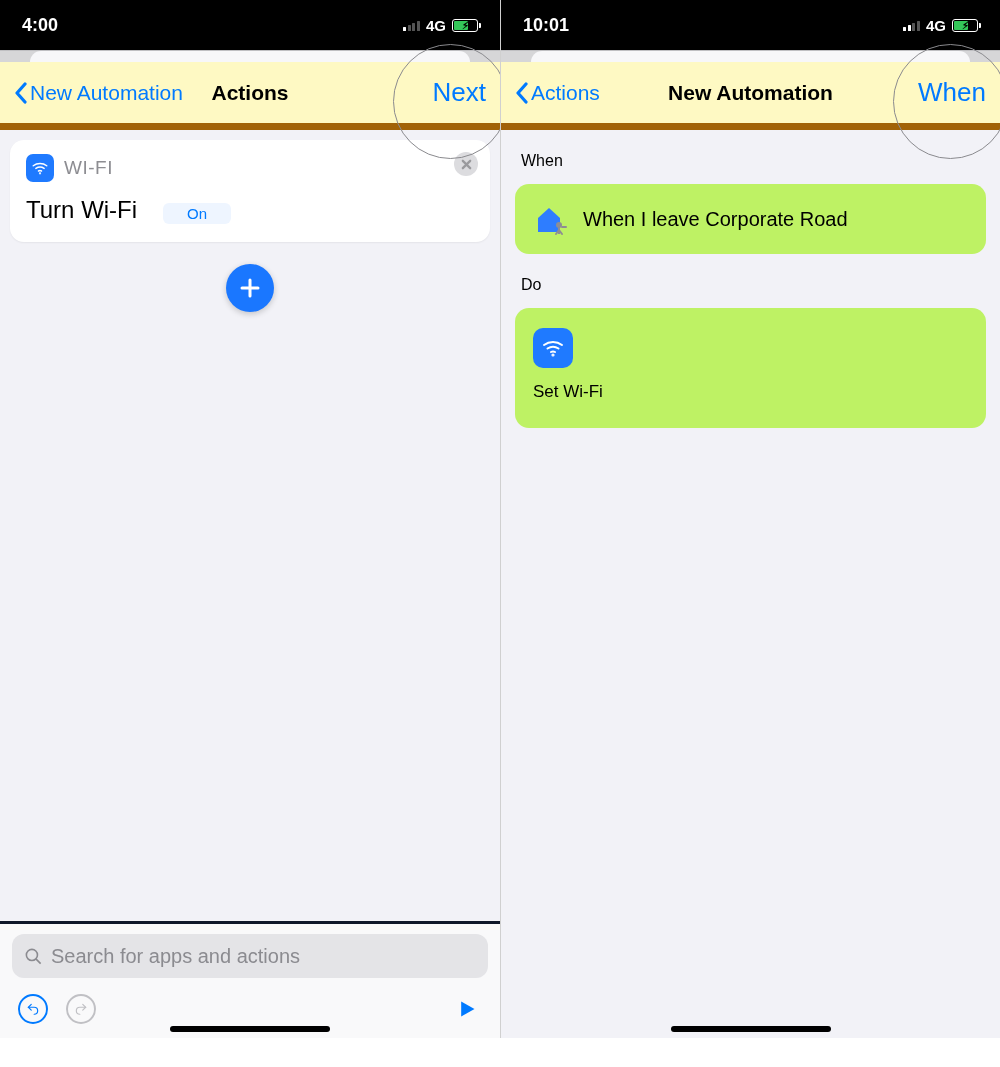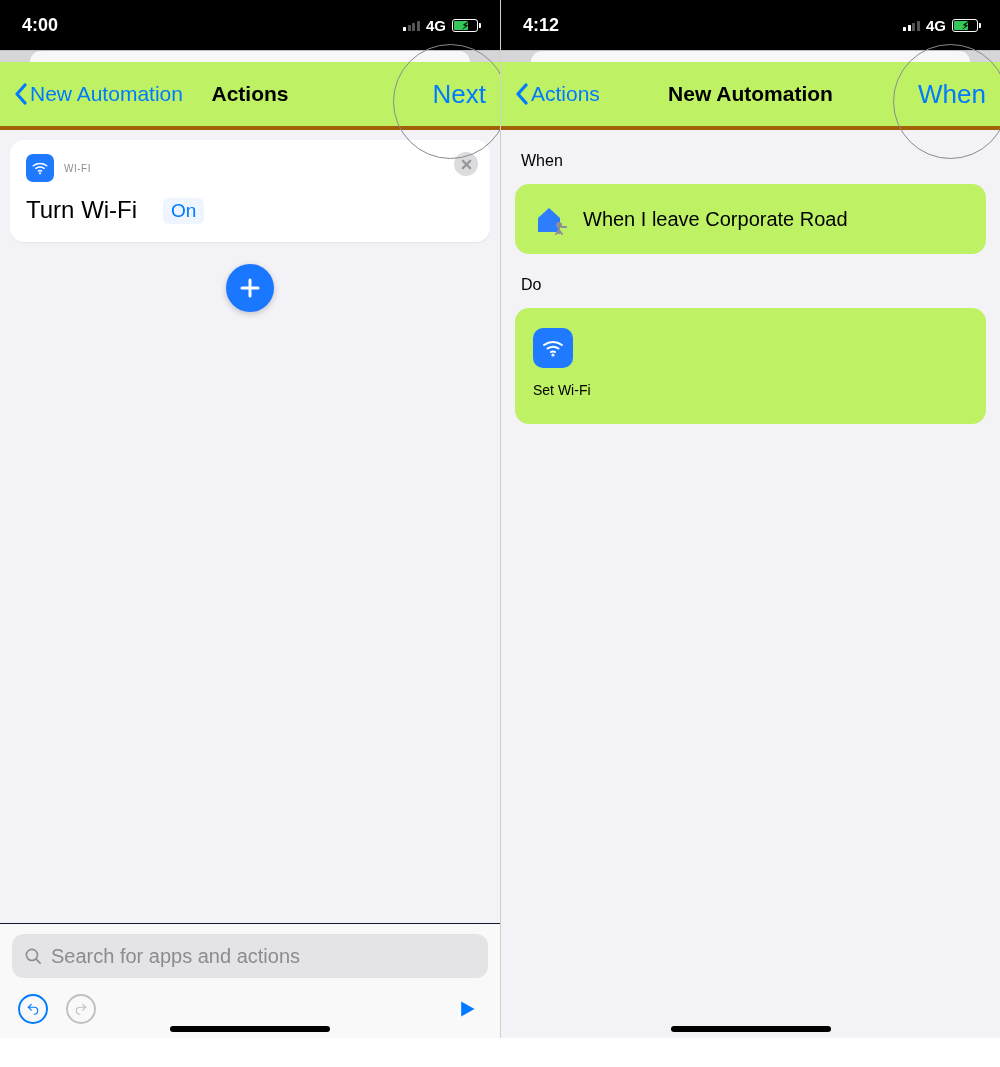--- a/index.html
+++ b/index.html
@@ -19,48 +19,48 @@
 .bat { width: 26px; height: 13px; border: 1.5px solid #fff; border-radius: 3px; position: relative; display: inline-block; }
 .bat::after { content: ""; position: absolute; right: -4px; top: 3px; width: 2px; height: 5px; background: #fff; border-radius: 0 1px 1px 0; }
 .bat-fill { position: absolute; left: 1px; top: 1px; bottom: 1px; width: 14px; background: #34c759; border-radius: 1px; }
 .bolt { position: absolute; left: 9px; top: 0; font-size: 10px; color: #000; line-height: 11px; }
 
 
 .tab-sliver { height: 12px; background: #d6d6d8; border-top: 1px solid #bfbfc2; }
 .tab-sliver::before { content: ""; display: block; margin: 0 auto; width: 88%; height: 100%; background: #f7f7f9; border-radius: 12px 12px 0 0; }
 
 
-.nav { height: 68px; background: #bef264; border-bottom: 4px solid #a16207; display: flex; align-items: center; justify-content: space-between; padding: 0 14px; position: relative; }
+.nav { height: 68px; background: #fef9c3; border-bottom: 7px solid #a16207; display: flex; align-items: center; justify-content: space-between; padding: 0 14px; position: relative; }
 .nav-back { color: #007aff; font-size: 21px; display: flex; align-items: center; gap: 2px; white-space: nowrap; }
 .nav-back svg { width: 14px; height: 22px; stroke: #007aff; stroke-width: 3.2; fill: none; stroke-linecap: round; stroke-linejoin: round; }
 .nav-title { position: absolute; left: 0; right: 0; text-align: center; font-weight: 600; font-size: 21px; color: #000; pointer-events: none; }
 .nav-action { color: #007aff; font-size: 26px; z-index: 2; }
 
 
 .circle { position: absolute; width: 115px; height: 115px; border: 1.5px solid #8a8a8e; border-radius: 50%; right: -8px; top: -18px; pointer-events: none; z-index: 1; }
 
 
 .content { flex: 1; padding: 10px; overflow: hidden; position: relative; }
 .action-card { background: #fff; border-radius: 14px; padding: 14px 16px 18px; position: relative; box-shadow: 0 1px 2px rgba(0,0,0,.06); }
 .card-head { display: flex; align-items: center; gap: 10px; margin-bottom: 14px; }
 .icon-box { width: 28px; height: 28px; border-radius: 7px; display: flex; align-items: center; justify-content: center; }
 .icon-box.blue { background: #1f7aff; }
 .icon-box svg { width: 18px; height: 18px; stroke: #fff; stroke-width: 2; fill: none; stroke-linecap: round; stroke-linejoin: round; }
-.card-cat { color: #8d8d92; font-size: 10px; letter-spacing: .5px; }
+.card-cat { color: #8d8d92; font-size: 19px; letter-spacing: .5px; }
 .card-close { position: absolute; right: 12px; top: 12px; width: 24px; height: 24px; border-radius: 12px; background: #dcdcdf; display: flex; align-items: center; justify-content: center; }
 .card-close svg { width: 11px; height: 11px; stroke: #9a9a9d; stroke-width: 2.5; stroke-linecap: round; }
 .card-body { font-size: 24px; display: flex; align-items: flex-end; gap: 26px; }
 .card-body .static { color: #000; }
-.card-body .param { color: #007aff; background: #eef5ff; padding: 2px 8px; border-radius: 6px; font-size: 19px; }
+.card-body .param { color: #007aff; background: #eef5ff; padding: 2px 24px; border-radius: 6px; font-size: 15px; }
 
 .add-btn { width: 48px; height: 48px; border-radius: 24px; background: #1a77ff; color: #fff; display: flex; align-items: center; justify-content: center; margin: 22px auto 0; box-shadow: 0 2px 6px rgba(0,0,0,.2); }
 .add-btn svg { width: 24px; height: 24px; stroke: #fff; stroke-width: 3; stroke-linecap: round; }
 
 
-.bottom { position: absolute; left: 0; right: 0; bottom: 0; background: #f9f9fa; border-top: 1px solid #0f172a; }
+.bottom { position: absolute; left: 0; right: 0; bottom: 0; background: #f9f9fa; border-top: 3px solid #0f172a; }
 .search-wrap { padding: 10px 12px; }
 .search { background: #e4e4e7; border-radius: 12px; height: 44px; display: flex; align-items: center; padding: 0 12px; gap: 8px; color: #8b8b90; font-size: 20px; }
 .search svg { width: 19px; height: 19px; stroke: #8b8b90; stroke-width: 2; fill: none; }
 .toolbar { display: flex; align-items: center; justify-content: space-between; padding: 6px 18px 14px; }
 .tbtn { width: 30px; height: 30px; display: flex; align-items: center; justify-content: center; }
 .tbtn.circle-btn { border-radius: 15px; border: 2px solid #007aff; }
 .tbtn.circle-btn.disabled { border-color: #c0c0c4; }
 .tbtn svg { width: 14px; height: 14px; }
 .tbtn.circle-btn svg { stroke: #007aff; stroke-width: 2; fill: none; stroke-linecap: round; }
 .tbtn.circle-btn.disabled svg { stroke: #c0c0c4; }
@@ -174,21 +174,21 @@
             <polygon points="5,3 21,12 5,21"></polygon>
           </svg>
       </span>
     </div>
     <div class="home-ind"></div>
   </div>
 </div>
 
 <div class="phone">
   <div class="status-bar">
-    <span>4:12</span>
+    <span>10:01</span>
     <span class="status-right">
       <span class="sig">
           <i class="on"></i>
           <i class="on"></i>
           <i></i>
           <i></i>
         </span>
       <span>4G</span>
       <span class="bat">
           <span class="bat-fill"></span>
@@ -228,18 +228,18 @@
     <div class="section-title">Do</div>
     <div class="row-card big">
       <span class="icon-box blue lg">
         <svg viewBox="0 0 24 24">
             <path d="M3 9a15 15 0 0 1 18 0"></path>
             <path d="M6.5 12.5a10 10 0 0 1 11 0"></path>
             <path d="M10 16a4 4 0 0 1 4 0"></path>
             <circle cx="12" cy="19" r=".6" fill="#fff"></circle>
           </svg>
       </span>
-      <span style="font-size:14px">Set Wi-Fi</span>
+      <span style="font-size:17px">Set Wi-Fi</span>
     </div>
   </div>
 
   <div class="home-ind"></div>
 </div>
 
 </body></html>

